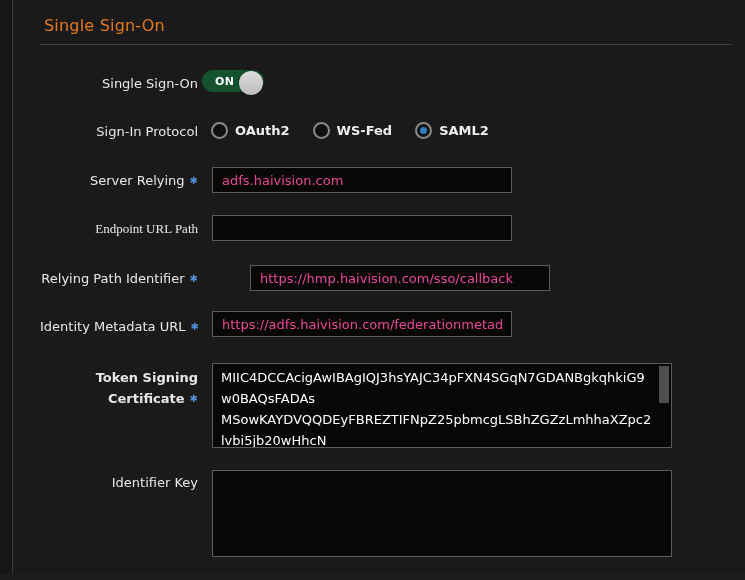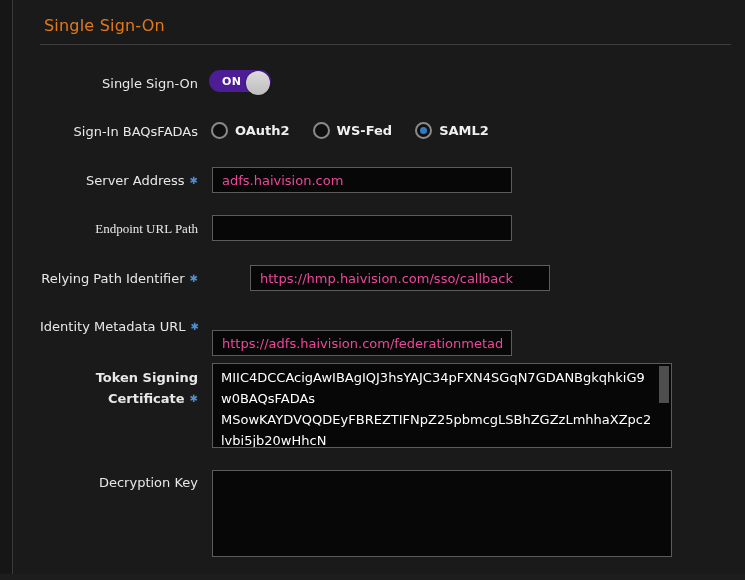--- a/index.html
+++ b/index.html
@@ -30,22 +30,22 @@
     position:absolute; left:40px; width:158px; text-align:right;
     font-size:13px; color:#e8e8e8; line-height:15px; white-space:nowrap;
   }
   .field-label.two-line { white-space:normal; line-height:21px;font-weight:bold; }
   .req {
     color:#4d8fd6; font-size:10px; margin-left:5px;
     position:relative; top:-1px;
   }
   
   .toggle {
-    position:absolute; left:209px; top:70px; width:62px; height:22px;
-    border-radius:13px; background:#4c1d95; cursor:pointer;
+    position:absolute; left:202px; top:70px; width:62px; height:22px;
+    border-radius:13px; background:#14532d; cursor:pointer;
   }
   .toggle .on-label {
     position:absolute; left:13px; top:50%; transform:translateY(-50%);
     color:#ffffff; font-size:11px; font-weight:700; letter-spacing:0.5px;
   }
   .toggle .knob {
     position:absolute; right:1px; top:1px; width:24px; height:24px;
     border-radius:50%;
     background:linear-gradient(#dcdcdc,#bdbdbd);
     box-shadow:0 0 2px rgba(0,0,0,0.6);
@@ -68,21 +68,21 @@
   
   .text-field {
     position:absolute; left:212px; width:300px; height:26px;
     background:#070707; border:1px solid #5c5c5c; border-radius:0;
     color:#ec4899; font-size:13px; font-family:inherit;
     padding:0 9px; box-sizing:border-box; outline:none;
   }
   #field-server   { top:167px; }
   #field-endpoint { top:215px; }
   #field-relying  { top:265px;margin-left:38px; }
-  #field-identity { top:330px; }
+  #field-identity { top:311px; }
   
   .textarea-field {
     position:absolute; left:212px; width:460px;
     background:#070707; border:1px solid #5c5c5c; border-radius:0;
     color:#ffffff; font-size:13px; font-family:inherit;
     line-height:21px; padding:3px 18px 3px 8px; box-sizing:border-box;
     resize:none; overflow:hidden; outline:none; white-space:pre-wrap; word-break:break-all;
   }
   #field-cert { top:363px; height:85px; }
   #field-decryption { top:470px; height:87px; padding-right:8px; }
@@ -108,47 +108,47 @@
 
 <div class="section-title">Single Sign-On</div>
 <div class="title-rule"></div>
 
 <div class="field-label" id="label-toggle">Single Sign-On</div>
 <div class="toggle" role="switch" aria-checked="true">
   <span class="on-label">ON</span>
   <span class="knob"></span>
 </div>
 
-<div class="field-label" id="label-protocol">Sign-In BAQsFADAs</div>
+<div class="field-label" id="label-protocol">Sign-In Protocol</div>
 <div class="radio-group">
   <span class="radio-option" role="radio" aria-checked="false">
     <span class="radio-circle"></span>
     <span class="radio-label">OAuth2</span>
   </span>
   <span class="radio-option" role="radio" aria-checked="false">
     <span class="radio-circle"></span>
     <span class="radio-label">WS-Fed</span>
   </span>
   <span class="radio-option" role="radio" aria-checked="true">
     <span class="radio-circle selected"></span>
     <span class="radio-label">SAML2</span>
   </span>
 </div>
 
-<div class="field-label" id="label-server"><span>Server Address</span><span class="req">✱</span></div>
+<div class="field-label" id="label-server"><span>Server Relying</span><span class="req">✱</span></div>
 <input class="text-field" id="field-server" type="text" value="adfs.haivision.com" style="">
 
 <div class="field-label" id="label-endpoint">Endpoint URL Path</div>
 <input class="text-field" id="field-endpoint" type="text" value="" style="">
 
 <div class="field-label" id="label-relying"><span>Relying Path Identifier</span><span class="req">✱</span></div>
 <input class="text-field" id="field-relying" type="text" value="https://hmp.haivision.com/sso/callback" style="">
 
 <div class="field-label" id="label-identity"><span>Identity Metadata URL</span><span class="req">✱</span></div>
 <input class="text-field" id="field-identity" type="text" value="https://adfs.haivision.com/federationmetad" style="">
 
 <div class="field-label two-line" id="label-cert"><span>Token Signing</span><br><span>Certificate</span><span class="req">✱</span></div>
 <textarea class="textarea-field" id="field-cert" spellcheck="false" style="">MIIC4DCCAcigAwIBAgIQJ3hsYAJC34pFXN4SGqN7GDANBgkqhkiG9w0BAQsFADAs
 MSowKAYDVQQDEyFBREZTIFNpZ25pbmcgLSBhZGZzLmhhaXZpc2lvbi5jb20wHhcN</textarea>
 <div class="scroll-thumb"></div>
 
-<div class="field-label" id="label-decryption">Decryption Key</div>
+<div class="field-label" id="label-decryption">Identifier Key</div>
 <textarea class="textarea-field" id="field-decryption" spellcheck="false" style=""></textarea>
 
 </body></html>

